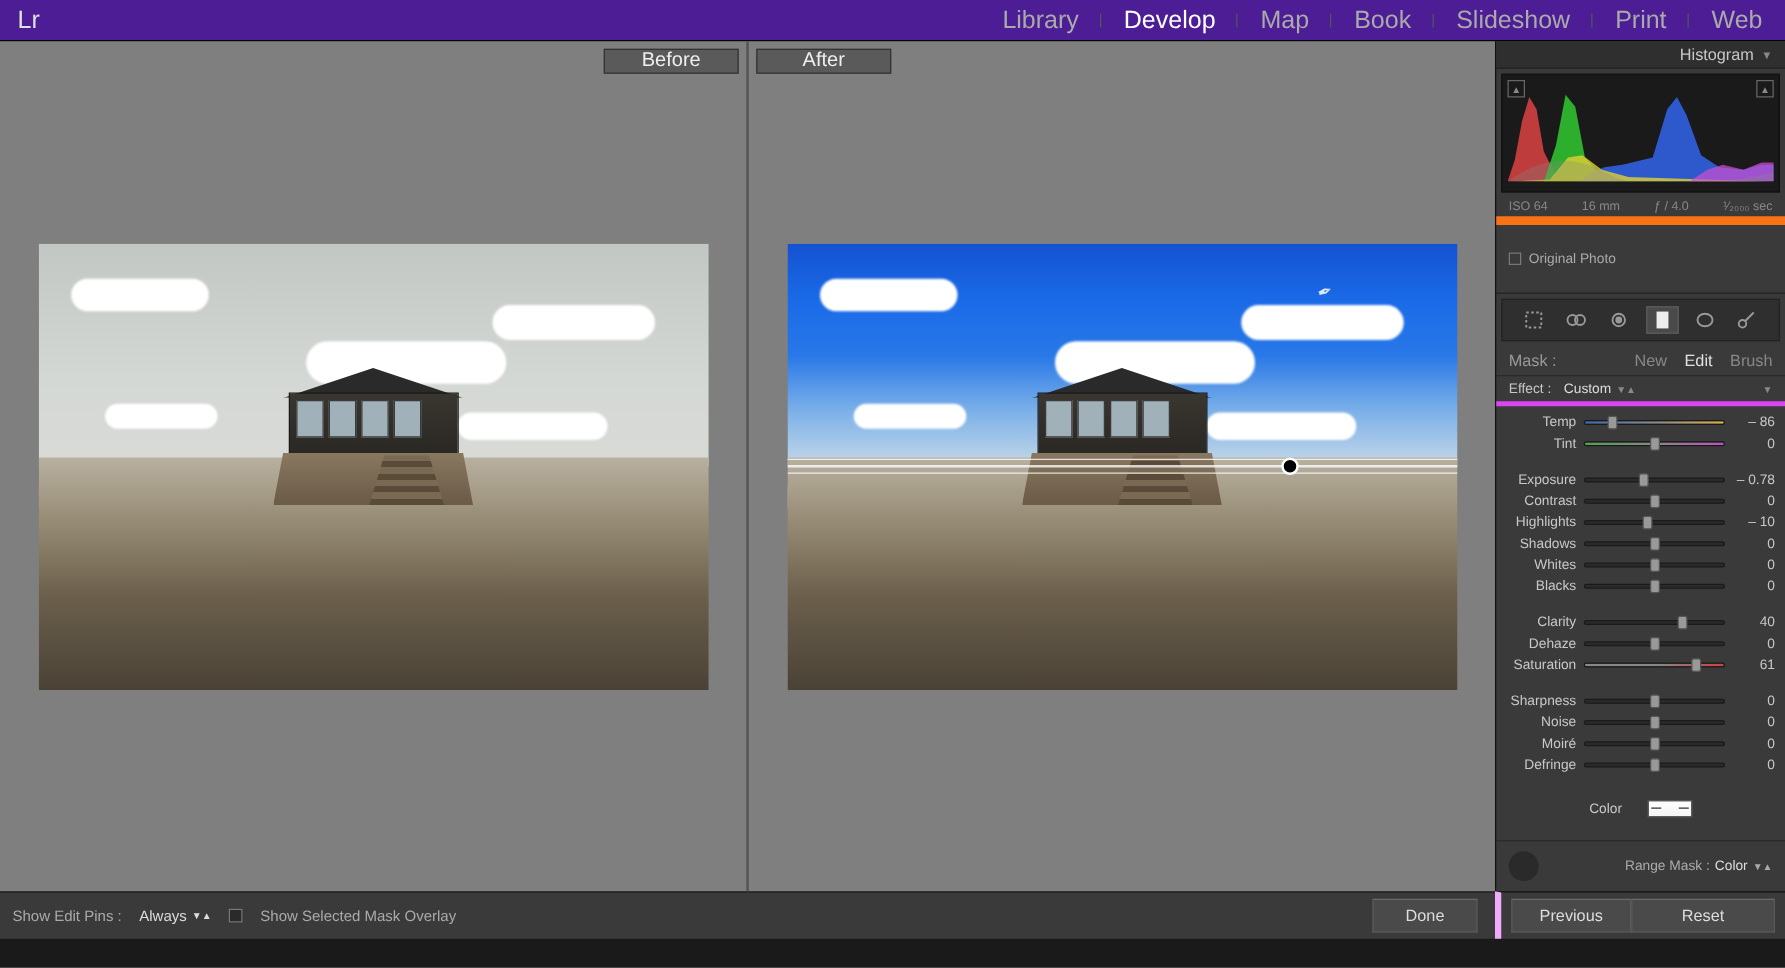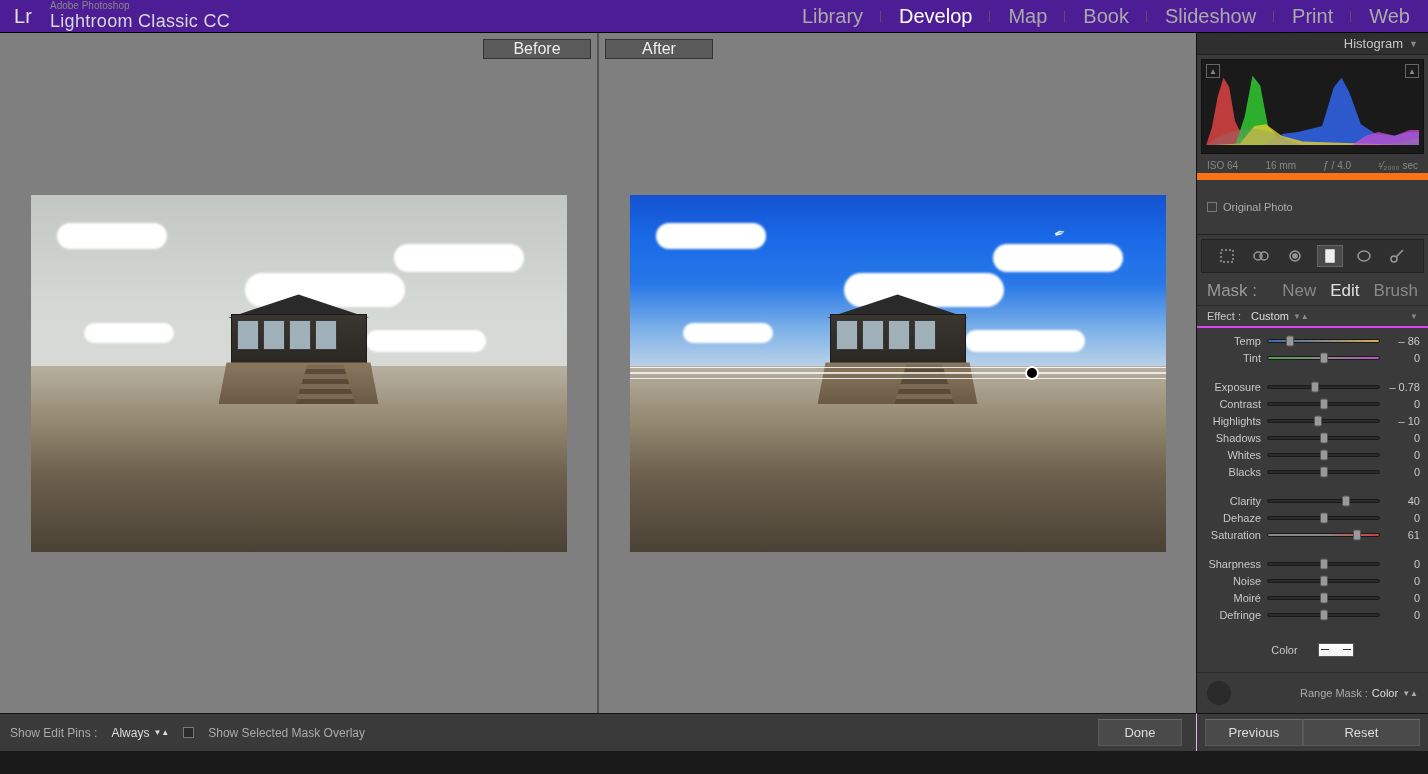--- a/index.html
+++ b/index.html
@@ -44,26 +44,26 @@
 .histo-clip{position:absolute;top:4px;width:14px;height:14px;border:1px solid #666;display:flex;align-items:center;justify-content:center;font-size:8px;color:#888}
 .histo svg{position:absolute;inset:8px 4px 4px}
 .exif{display:flex;justify-content:space-between;padding:2px 10px;font-size:10px;color:#888}
 .orig{display:flex;align-items:center;gap:6px;padding:21px 10px;font-size:11px;color:#aaa;border-top:7px solid #f97316;border-bottom:1px solid #222}
 .orig .chk{width:10px;height:10px;border:1px solid #777}
 .tool-row{display:flex;justify-content:space-around;align-items:center;padding:6px 8px;background:#2f2f2f;margin:4px;border:1px solid #222}
 .tool{width:24px;height:20px;display:flex;align-items:center;justify-content:center;cursor:pointer}
 .tool svg{stroke:#999;fill:none;stroke-width:1.5}
 .tool.active svg{stroke:#eee}
 .tool.active{background:#4a4a4a;outline:1px solid #666}
-.mask-row{display:flex;align-items:center;padding:4px 10px;font-size:17px;border-bottom:1px solid #2a2a2a}
+.mask-row{display:flex;align-items:center;padding:4px 10px;font-size:13px;border-bottom:1px solid #2a2a2a}
 .mask-row .lbl{color:#999}
 .mask-row .tabs{margin-left:auto;display:flex;gap:14px}
 .mask-row .tab{color:#888;cursor:pointer}
 .mask-row .tab.active{color:#e0e0e0}
-.effect-row{display:flex;align-items:center;padding:4px 10px;font-size:11px;border-bottom:2px solid #d946ef}
+.effect-row{display:flex;align-items:center;padding:4px 10px;font-size:11px;border-bottom:4px solid #d946ef}
 .effect-row .sel{margin-left:10px;color:#ddd;display:flex;align-items:center;gap:4px}
 .effect-row .tri{font-size:8px;color:#888}
 .sliders{padding:4px 8px;display:flex;flex-direction:column;gap:4px;flex:1;overflow:auto}
 .sliders::-webkit-scrollbar{width:0}
 .sgroup{margin-bottom:8px}
 .srow{display:flex;align-items:center;gap:6px;height:17px}
 .srow .lab{width:56px;text-align:right;font-size:11px;color:#c8c8c8}
 .srow .track{flex:1;height:4px;background:#2a2a2a;border-radius:2px;border:1px solid #1a1a1a;position:relative;cursor:pointer}
 .srow .knob{position:absolute;top:50%;transform:translate(-50%,-50%);width:8px;height:11px;background:#999;border:1px solid #555;border-radius:2px}
 .srow .val{width:34px;text-align:right;font-size:11px;color:#c8c8c8}
@@ -77,33 +77,29 @@
 .color-row .swatch::after{right:2px}
 .maskpreview{display:flex;align-items:center;padding:8px 10px;gap:10px;border-top:1px solid #2a2a2a}
 .maskpreview .circ{width:24px;height:24px;border-radius:50%;background:#2a2a2a}
 .range-mask{margin-left:auto;display:flex;align-items:center;gap:4px;font-size:11px;color:#aaa}
 .bottom{height:38px;background:#3a3a3a;display:flex;align-items:center;padding:0 10px;border-top:1px solid #121212;gap:14px}
 .bottom .lbl{font-size:12px;color:#aaa}
 .bottom .sel{font-size:12px;color:#ddd;display:flex;align-items:center;gap:4px}
 .bottom .chk{width:11px;height:11px;border:1px solid #777;background:#2a2a2a}
 .bottom .done{margin-left:auto;margin-right:4px}
 .btn{background:#4a4a4a;color:#ddd;font-size:13px;padding:5px 0;width:84px;border:1px solid #5a5a5a;border-top-color:#6a6a6a;cursor:pointer;text-align:center}
-.bottom-right{width:232px;height:38px;background:#3a3a3a;display:flex;align-items:center;justify-content:space-around;padding:0 8px;border-top:1px solid #121212;border-left:1px solid #f0abfc}
+.bottom-right{width:232px;height:38px;background:#3a3a3a;display:flex;align-items:center;justify-content:space-around;padding:0 8px;border-top:1px solid #121212;border-left:5px solid #f0abfc}
 .bottom-wrap{display:flex}
 .brush-icon{position:absolute;top:30px;right:100px;font-size:14px;color:rgba(255,255,255,.85);transform:rotate(-20deg)}
 </style>
 </head>
 <body>
 
 <div class="top">
   <div class="logo">Lr</div>
-  <div class="appname">
-    <span class="sub">Adobe Photoshop</span>
-    <span class="main">Lightroom Classic CC</span>
-  </div>
   <div class="modules">
     <div class="module sep">Library</div>
     <div class="module sep active">Develop</div>
     <div class="module sep">Map</div>
     <div class="module sep">Book</div>
     <div class="module sep">Slideshow</div>
     <div class="module sep">Print</div>
     <div class="module">Web</div>
   </div>
 </div>

